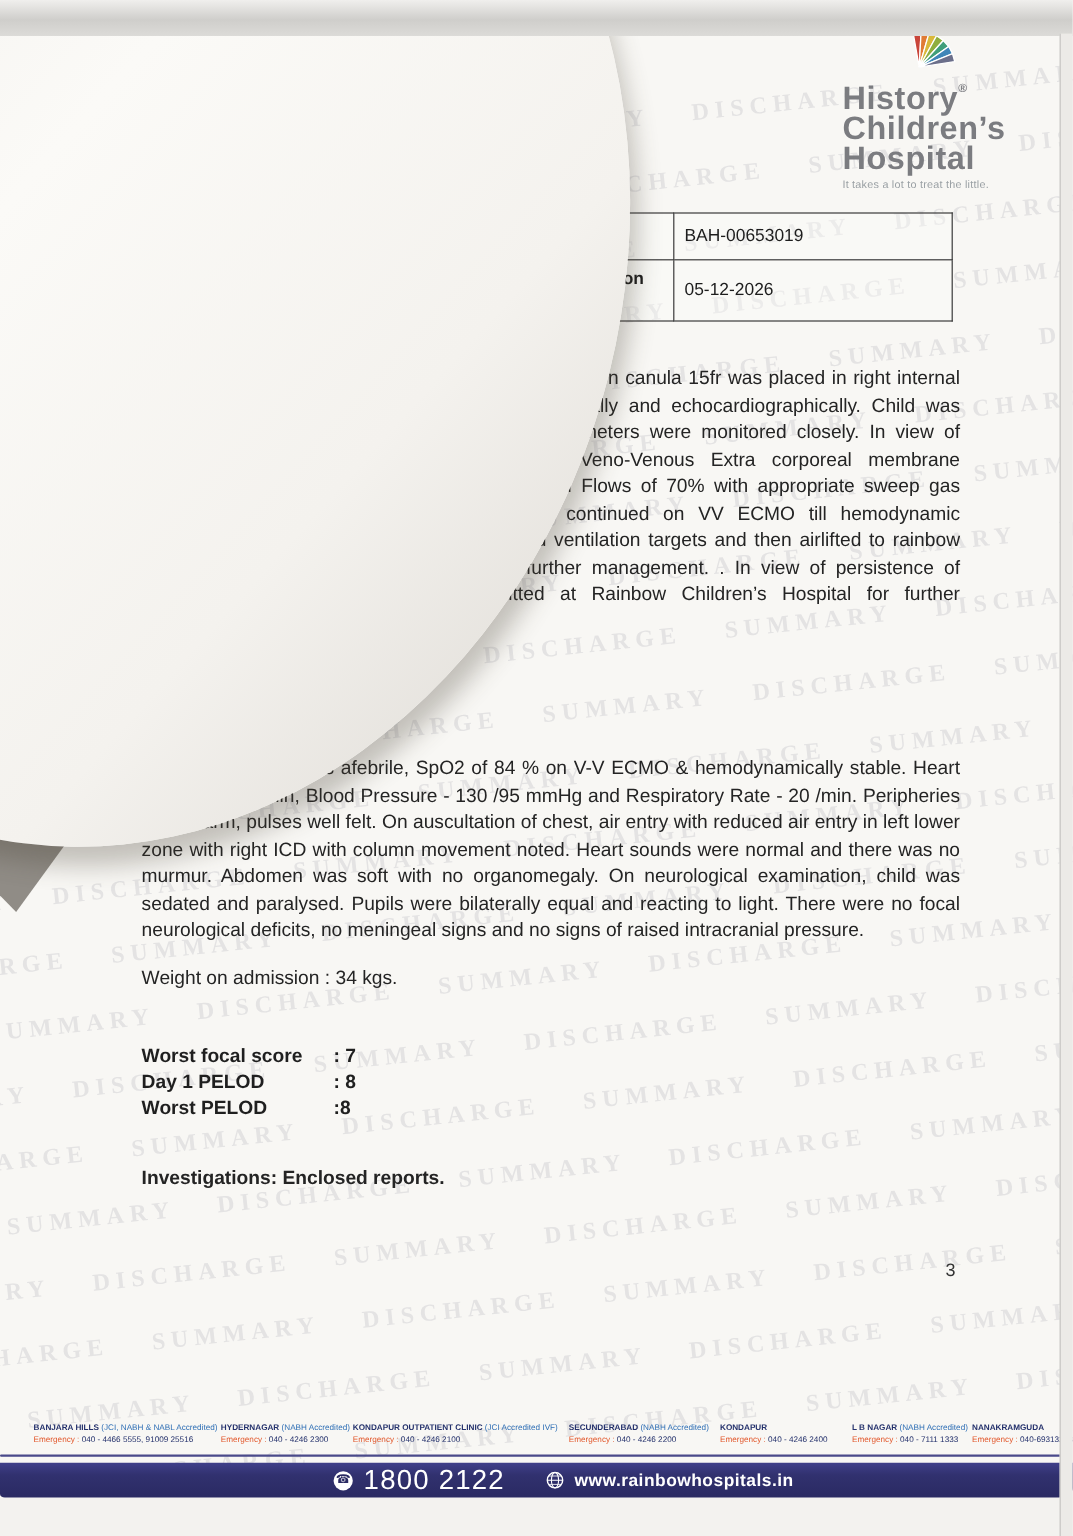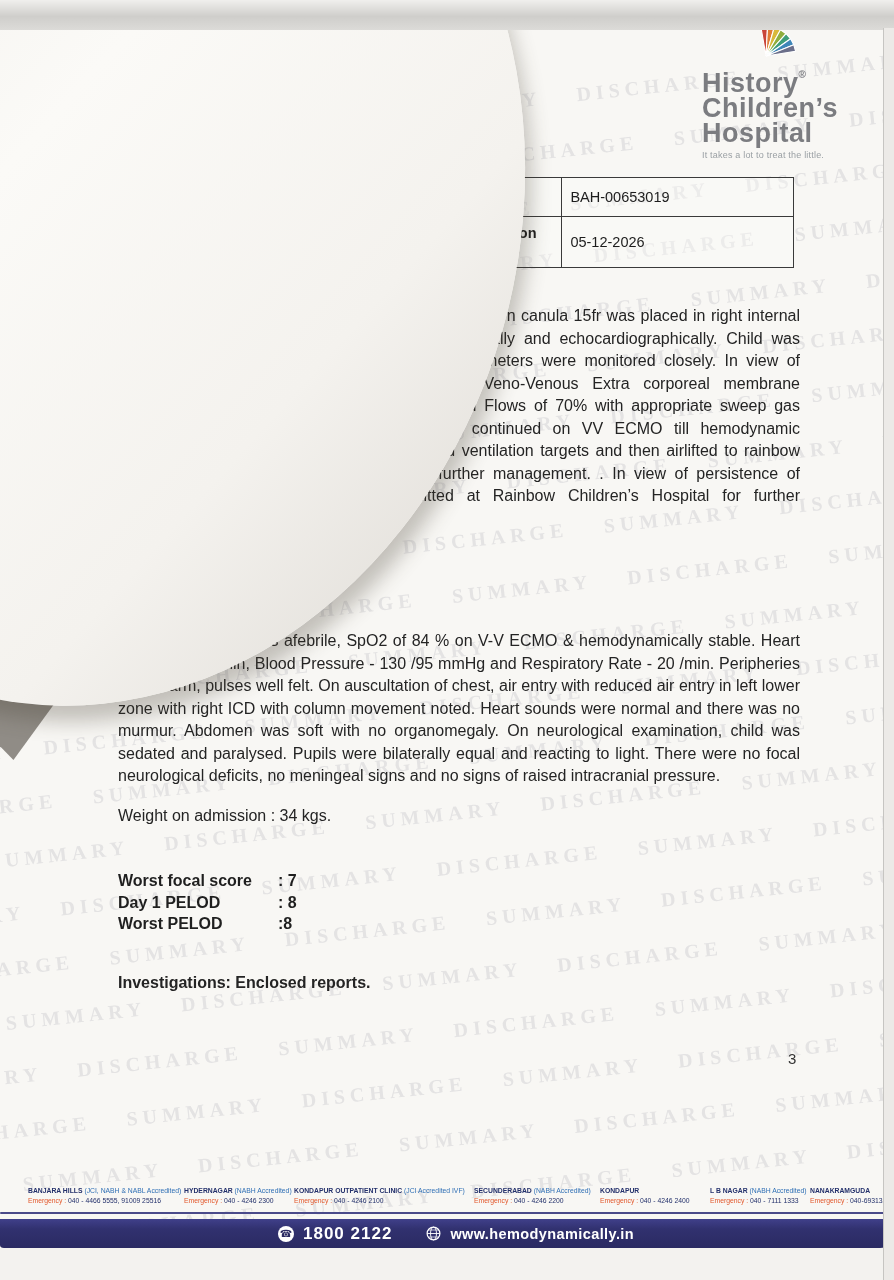--- a/index.html
+++ b/index.html
@@ -97,21 +97,21 @@
   .topline { position:absolute; z-index:3; left:0; right:8px; top:1212px; height:2px;
     background:#4a4a8a; border-radius:2px; }
   .navbar { position:absolute; z-index:3; left:0; right:0; top:1219px; height:29px;
     background:linear-gradient(#40408a 0%, #31316f 35%, #2a2a62 100%);
     border-radius:0 0 14px 4px / 0 0 8px 3px; }
   .bar-content { position:absolute; left:278px; top:0; height:100%;
     display:flex; align-items:center; gap:9px; color:#fff; }
   .phone-badge { display:inline-flex; width:16px; height:16px; border-radius:50%;
     background:#fff; color:#2a2a62; font-size:10px; line-height:16px;
     align-items:center; justify-content:center; }
-  .bar-phone { font-size:17px; font-weight:bold; letter-spacing:1px; }
+  .bar-phone { font-size:23px; font-weight:normal; letter-spacing:1px; }
   .bar-gap { width:16px; }
   .bar-site { font-size:14.5px; font-weight:bold; letter-spacing:0.4px; }
   .below-bar { position:absolute; z-index:2; left:0; right:0; top:1248px; bottom:0;
     background:#f3f2ef; }
 </style>
 </head>
 <body>
 
 <div class="screen">
 
@@ -272,21 +272,21 @@
       <span class="phone-badge">☎</span>
       <span class="bar-phone">1800 2122</span>
       <span class="bar-gap"></span>
       <svg width="15" height="15" viewBox="0 0 15 15">
         <circle cx="7.5" cy="7.5" r="6.4" fill="none" stroke="#fff" stroke-width="1.2"></circle>
         <ellipse cx="7.5" cy="7.5" rx="3" ry="6.4" fill="none" stroke="#fff" stroke-width="0.9"></ellipse>
         <line x1="1.1" y1="7.5" x2="13.9" y2="7.5" stroke="#fff" stroke-width="0.9"></line>
         <line x1="2" y1="4" x2="13" y2="4" stroke="#fff" stroke-width="0.7"></line>
         <line x1="2" y1="11" x2="13" y2="11" stroke="#fff" stroke-width="0.7"></line>
       </svg>
-      <span class="bar-site">www.hemodynamically.in</span>
+      <span class="bar-site">www.rainbowhospitals.in</span>
     </div>
   </div>
   <div class="below-bar"></div>
 
   <div class="fold-dark"></div>
   <div class="curl"></div>
   <div class="top-band"></div>
   <div class="right-edge"></div>
 
 </div>

